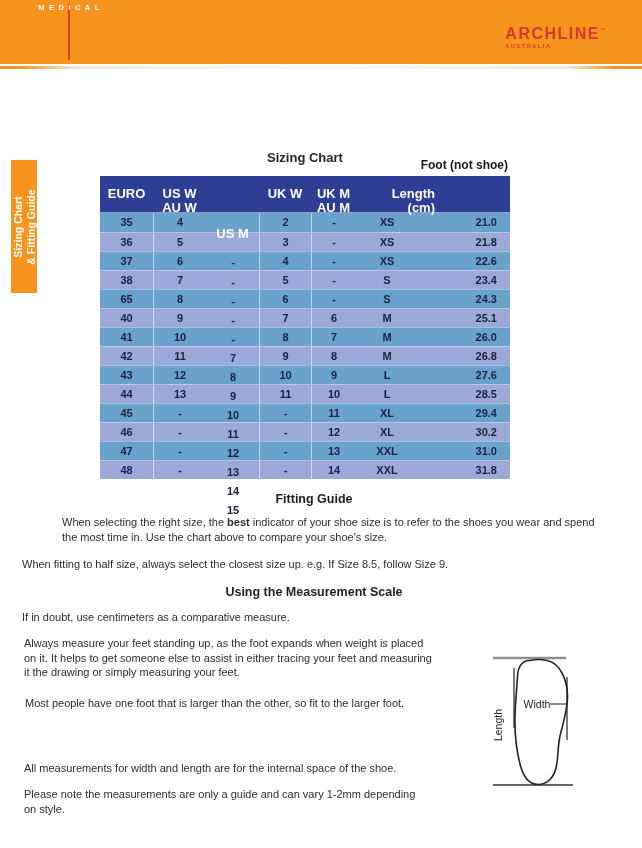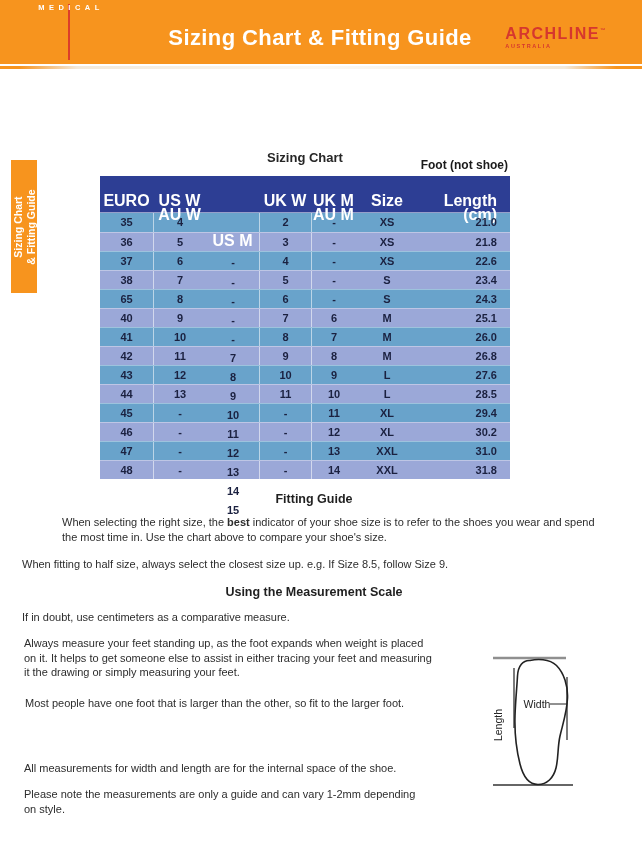--- a/index.html
+++ b/index.html
@@ -36,21 +36,21 @@
     position:absolute; left:-53.5px; top:53.5px; width:133px; height:26px;
     transform:rotate(-90deg); transform-origin:center;
     color:#fff; font-size:10.5px; font-weight:bold; line-height:13px; text-align:center; white-space:nowrap;
   }
 
   
   .chart-title { position:absolute; left:100px; top:150px; width:410px; text-align:center; font-size:13px; font-weight:bold; color:#262626; }
   .foot-note  { position:absolute; left:348px; top:158px; width:160px; text-align:right; font-size:12px; font-weight:bold; color:#1a1a1a; }
   .size-table { position:absolute; left:100px; top:176px; width:410px; }
   .thead { display:flex; background:#2D3E94; height:37px; border-bottom:1px solid rgba(255,255,255,.5); }
-  .th { color:#fff; font-size:16px; font-weight:bold; text-align:center; padding-top:18px; line-height:14px; }
+  .th { color:#fff; font-size:13px; font-weight:bold; text-align:center; padding-top:11px; line-height:14px; }
   .trow { display:flex; height:19px; border-top:1px solid rgba(255,255,255,.35); }
   .trow:first-child { border-top:none; }
   .trow:nth-child(odd)  { background:#69A3CB; }
   .trow:nth-child(even) { background:#9BA8D8; }
   .td { font-size:11px; font-weight:bold; color:#1B2140; text-align:center; line-height:18px; }
   .c0{width:53px;} .c1{width:53px;} .c2{width:53px;margin-top:40px;} .c3{width:52px;} .c4{width:45px;} .c5{width:62px;} .c6{width:92px;}
   .td.c1,.td.c2,.td.c3,.td.c4 { border-left:1px solid rgba(255,255,255,.55); }
   .th.c6,.td.c6 { text-align:right; padding-right:13px; }
 
   
@@ -73,21 +73,20 @@
 </head>
 <body>
 
 <div class="page">
 
   <div class="banner">
     <div class="axign">
       <div class="axign-line"></div>
       <div class="axign-sub">MEDICAL</div>
     </div>
-    <div class="page-title">Sizing Chart &amp; Fitting Guide</div>
     <div class="archline">
       <div class="archline-name"><span>ARCHLINE</span><span class="archline-tm">™</span></div>
       <div class="archline-sub">AUSTRALIA</div>
     </div>
   </div>
   <div class="banner-rule"></div>
 
   <div class="side-tab">
     <div class="side-tab-text">
       <span>Sizing Chart</span><br>
@@ -98,21 +97,20 @@
   <div class="chart-title">Sizing Chart</div>
   <div class="foot-note">Foot (not shoe)</div>
 
   <div class="size-table">
     <div class="thead">
         <div class="th c0">EURO</div>
         <div class="th c1">US W<br>AU W</div>
         <div class="th c2">US M</div>
         <div class="th c3">UK W</div>
         <div class="th c4">UK M<br>AU M</div>
-        <div class="th c5">Size</div>
         <div class="th c6">Length<br>(cm)</div>
       </div>
     <div class="tbody">
         <div class="trow">
           <div class="td c0">35</div>
           <div class="td c1">4</div>
           <div class="td c2">-</div>
           <div class="td c3">2</div>
           <div class="td c4">-</div>
           <div class="td c5">XS</div>

